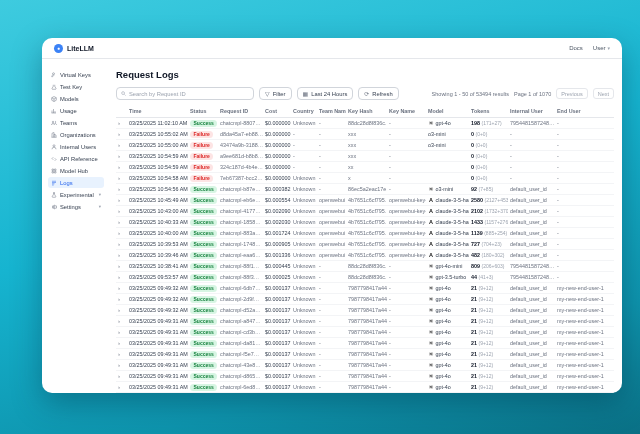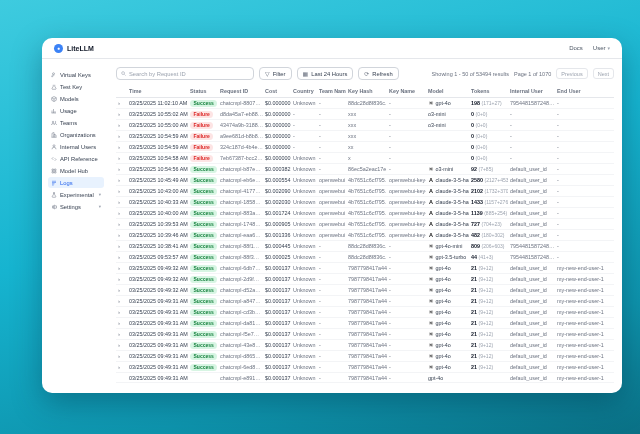--- a/index.html
+++ b/index.html
@@ -183,20 +183,21 @@
             <svg viewBox="0 0 24 24" fill="none" stroke="currentColor" stroke-width="2">
               <path d="M12 15a3 3 0 1 0 0-6 3 3 0 0 0 0 6zm8-3 2 1-1 4-3-1-2 3h-4l-2-3-3 1-1-4 2-1-2-1 1-4 3 1 2-3h4l2 3 3-1 1 4z"></path>
             </svg>
           </span>
           <span>Settings</span>
           <span class="chev">▾</span>
         </div>
       </div>
 
     <div class="main">
+      <div class="page-title">Request Logs</div>
 
       <div class="toolbar">
         <div class="search">
           <svg viewBox="0 0 12 12">
               <circle cx="5" cy="5" r="3.4" fill="none" stroke="#9ca3af" stroke-width="1.4"></circle>
               <line x1="8" y1="8" x2="11" y2="11" stroke="#9ca3af" stroke-width="1.4"></line>
             </svg>
           <input placeholder="Search by Request ID" style="">
         </div>
         <div class="btn">

